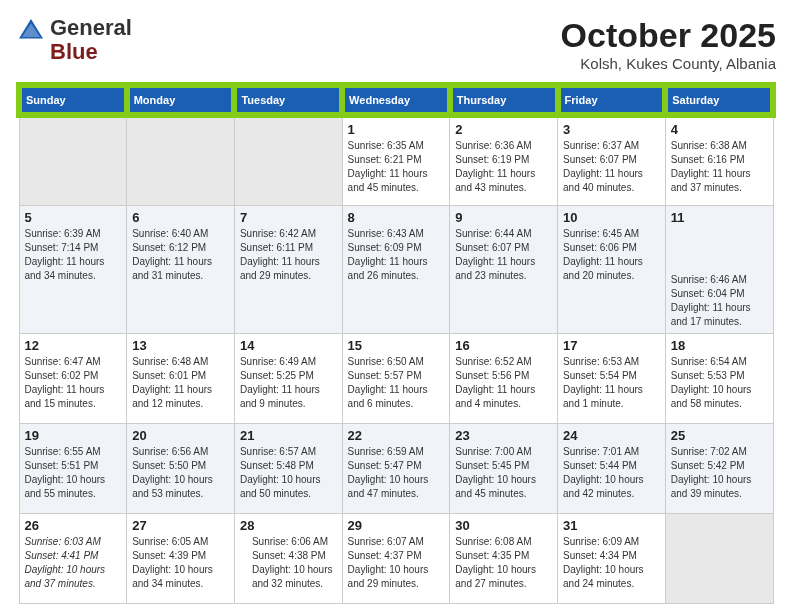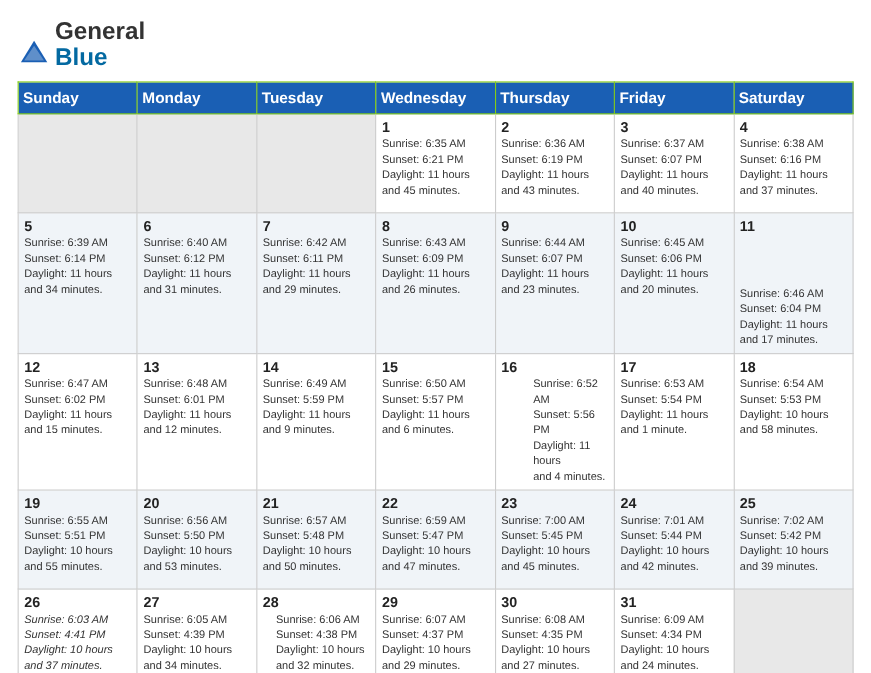--- a/index.html
+++ b/index.html
@@ -11,29 +11,29 @@
       padding: 16px;
     }
     .header {
       display: flex;
       justify-content: space-between;
       align-items: flex-start;
       margin-bottom: 10px;
     }
     .logo {
       display: flex;
-      align-items: flex-end;
+      align-items: flex-start;
     }
     .logo-text {
       font-size: 22px;
       font-weight: bold;
       line-height: 1.1;
     }
     .logo-general { color: #333; }
-    .logo-blue { color: #0369a1; }
+    .logo-blue { color: #7f1d1d; }
     .logo-icon {
       width: 30px;
       height: 30px;
       margin-right: 4px;
     }
     .title-block {
       text-align: right;
     }
     .month-title {
       font-size: 34px;
@@ -45,25 +45,25 @@
       color: #444;
     }
     table {
       width: 100%;
       border-collapse: collapse;
       table-layout: fixed;
     }
     thead th {
       background-color: #1a5fb4;
       color: #fff;
-      font-size: 14px;
+      font-size: 11px;
       font-weight: bold;
       padding: 6px 4px;
       text-align: left;
-      border: 1px solid #84cc16;
+      border: 6px solid #84cc16;
     }
     tbody td {
       border: 1px solid #ccc;
       vertical-align: top;
       padding: 4px 5px;
       font-size: 10.5px;
       color: #222;
       height: 90px;
       background: #fff;
     }
@@ -92,20 +92,24 @@
   <div class="logo">
     <svg class="logo-icon" viewBox="0 0 40 40">
       <polygon points="20,4 36,30 4,30" fill="#1a5fb4"></polygon>
       <polygon points="20,10 32,28 8,28" fill="#fff" opacity="0.3"></polygon>
     </svg>
     <div class="logo-text">
       <span class="logo-general">General</span><br>
       <span class="logo-blue">Blue</span>
     </div>
   </div>
+  <div class="title-block">
+    <div class="month-title">October 2025</div>
+    <div class="location-title">Kolsh, Kukes County, Albania</div>
+  </div>
 </div>
 
 <table>
   <thead>
     <tr>
     <th>Sunday</th>
         <th>Monday</th>
         <th>Tuesday</th>
         <th>Wednesday</th>
         <th>Thursday</th>
@@ -144,21 +148,21 @@
           <div class="day-info" style="white-space: pre-line;">Sunrise: 6:38 AM
 Sunset: 6:16 PM
 Daylight: 11 hours
 and 37 minutes.</div>
         </td>
       </tr>
       <tr>
         <td>
           <span class="day-number">5</span>
           <div class="day-info" style="white-space: pre-line;">Sunrise: 6:39 AM
-Sunset: 6:14 PM
+Sunset: 7:14 PM
 Daylight: 11 hours
 and 34 minutes.</div>
         </td>
         <td>
           <span class="day-number">6</span>
           <div class="day-info" style="white-space: pre-line;">Sunrise: 6:40 AM
 Sunset: 6:12 PM
 Daylight: 11 hours
 and 31 minutes.</div>
         </td>
@@ -209,34 +213,34 @@
         <td>
           <span class="day-number">13</span>
           <div class="day-info" style="white-space: pre-line;">Sunrise: 6:48 AM
 Sunset: 6:01 PM
 Daylight: 11 hours
 and 12 minutes.</div>
         </td>
         <td>
           <span class="day-number">14</span>
           <div class="day-info" style="white-space: pre-line;">Sunrise: 6:49 AM
-Sunset: 5:59 PM
+Sunset: 5:25 PM
 Daylight: 11 hours
 and 9 minutes.</div>
         </td>
         <td>
           <span class="day-number">15</span>
           <div class="day-info" style="white-space: pre-line;">Sunrise: 6:50 AM
 Sunset: 5:57 PM
 Daylight: 11 hours
 and 6 minutes.</div>
         </td>
         <td>
           <span class="day-number">16</span>
-          <div class="day-info" style="white-space: pre-line; margin-left: 29px;">Sunrise: 6:52 AM
+          <div class="day-info" style="white-space: pre-line;">Sunrise: 6:52 AM
 Sunset: 5:56 PM
 Daylight: 11 hours
 and 4 minutes.</div>
         </td>
         <td>
           <span class="day-number">17</span>
           <div class="day-info" style="white-space: pre-line;">Sunrise: 6:53 AM
 Sunset: 5:54 PM
 Daylight: 11 hours
 and 1 minute.</div>

